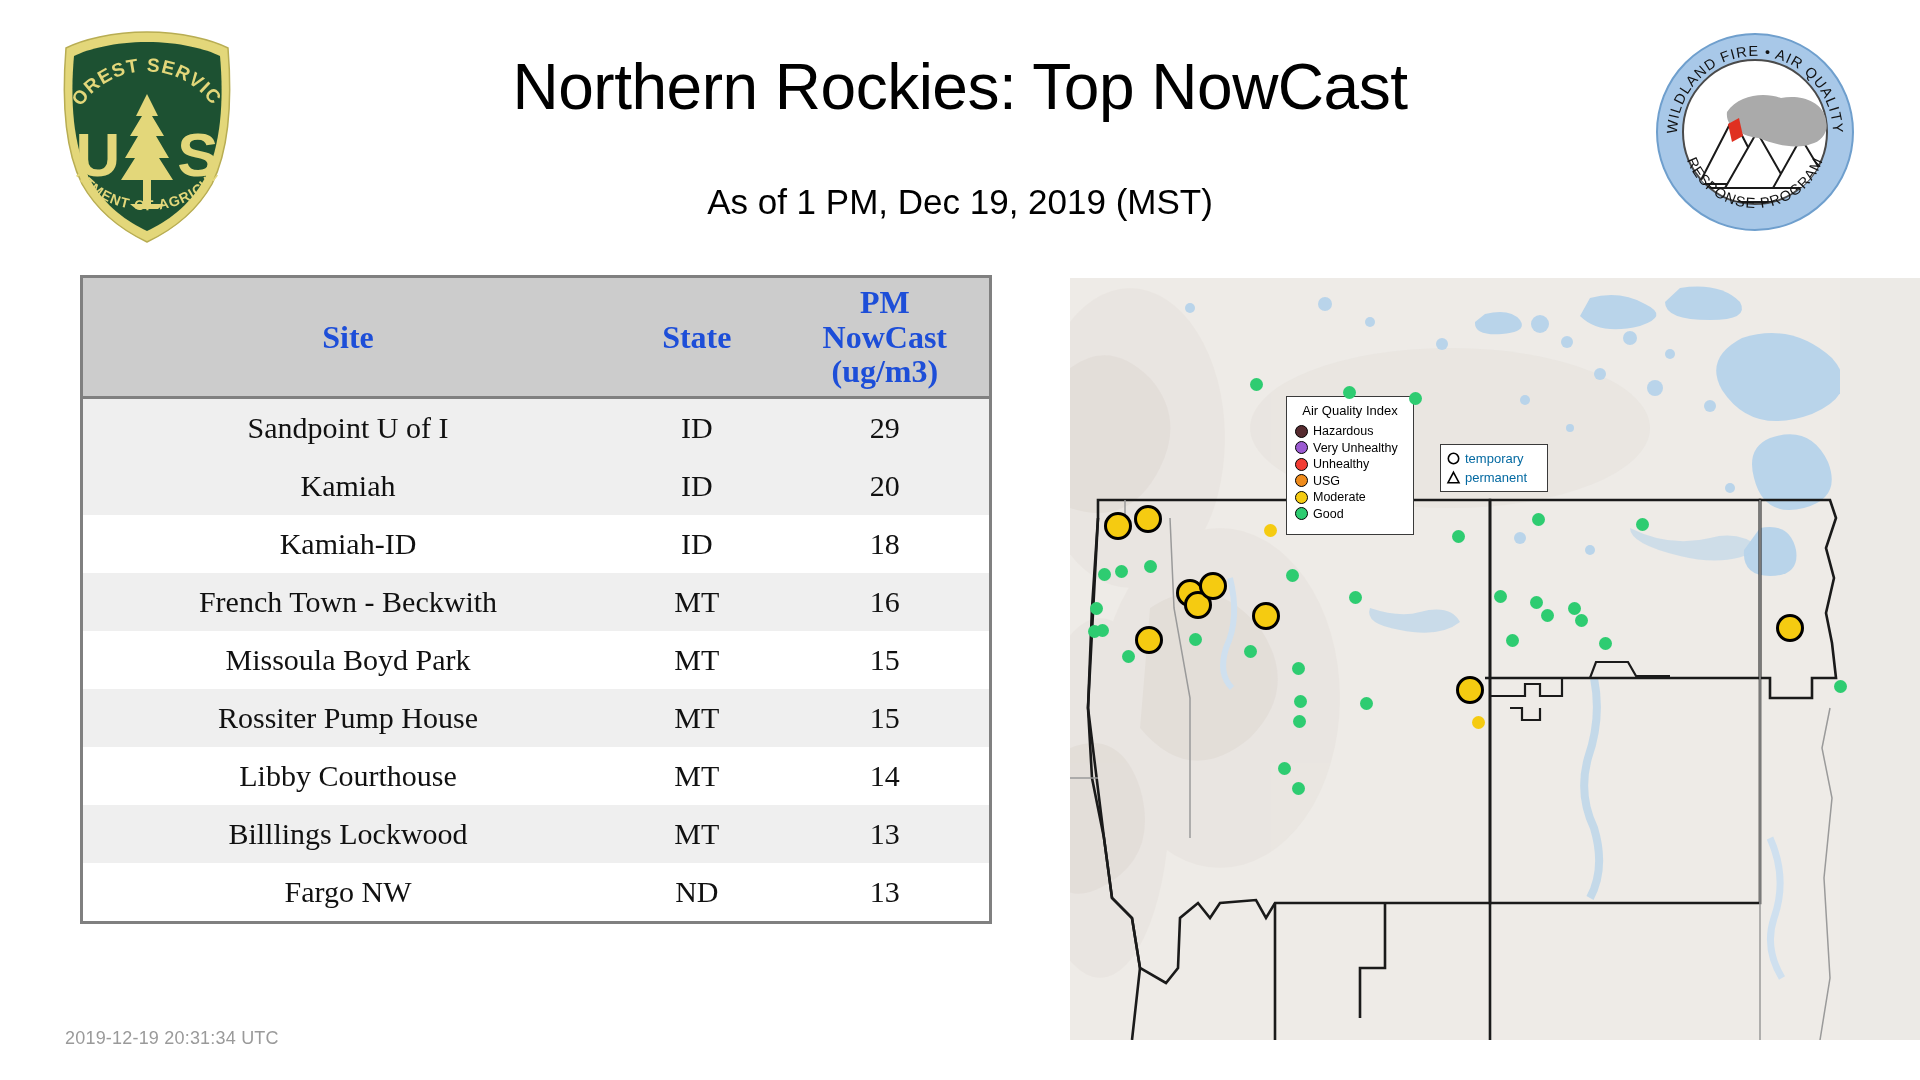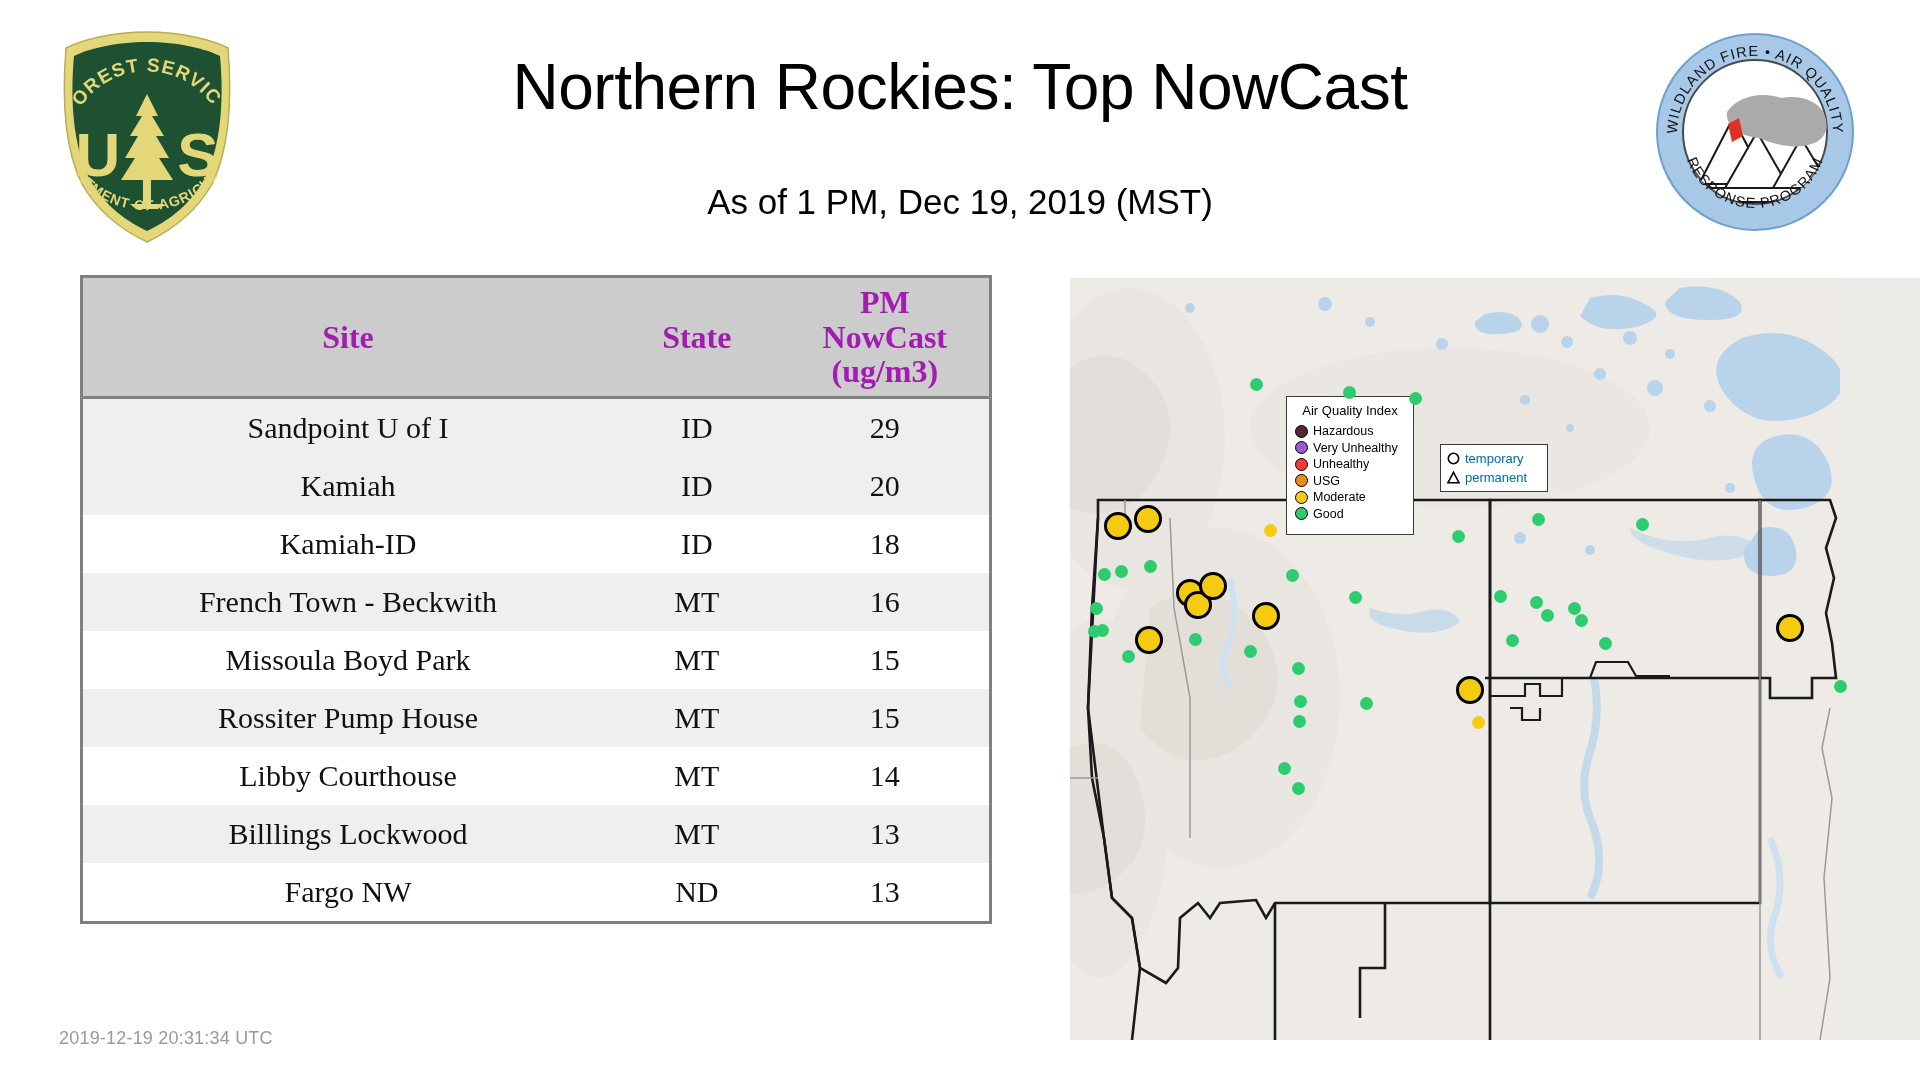--- a/index.html
+++ b/index.html
@@ -70,21 +70,21 @@
     background: #ffffff;
   }
   table.nowcast {
     border-collapse: collapse;
     width: 100%;
     table-layout: fixed;
     font-family: "Liberation Serif", serif;
   }
   table.nowcast thead th {
     background: #cccccc;
-    color: #a21caf;
+    color: #1d4ed8;
     font-weight: bold;
     font-size: 32px;
     line-height: 1.08;
     padding: 0;
     height: 118px;
     vertical-align: middle;
     text-align: center;
     border-bottom: 3px solid #808080;
   }
   table.nowcast tbody td {
@@ -99,21 +99,21 @@
   }
   table.nowcast tbody tr.odd td { background: #efefef; }
   table.nowcast tbody tr.even td { background: #ffffff; }
   col.c-site  { width: 58.5%; }
   col.c-state { width: 18.5%; }
   col.c-val   { width: 23.0%; }
 
   
   #timestamp {
     position: absolute;
-    left: 59px;
+    left: 65px;
     top: 1028px;
     font-family: "Liberation Sans", sans-serif;
     font-size: 18px;
     color: #9a9a9a;
     letter-spacing: 0.2px;
   }
 
   
   #map-panel {
     position: absolute;

